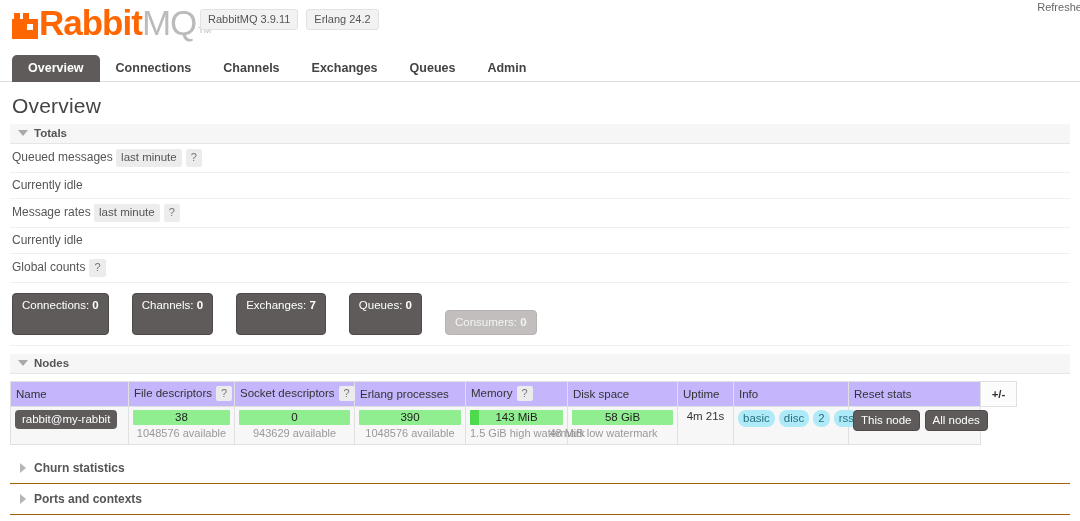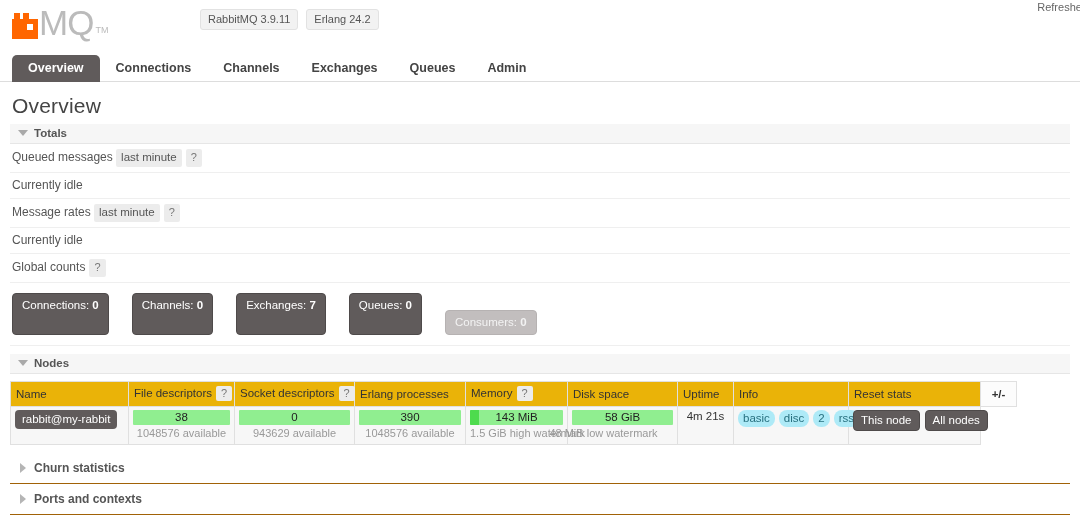--- a/index.html
+++ b/index.html
@@ -199,21 +199,21 @@
 
   
   table.nodes {
     width: 962px;
     border-collapse: collapse;
     margin-top: 7px;
     font-size: 11.5px;
     table-layout: fixed;
   }
   table.nodes th {
-    background: #eab308;
+    background: #c4b5fd;
     border: 1px solid #e0e0e0;
     text-align: left;
     font-weight: normal;
     color: #333;
     padding: 4px 5px 5px 5px;
     font-size: 11.5px;
     white-space: nowrap;
   }
   table.nodes td {
     background: #f7f7f7;
@@ -304,20 +304,21 @@
 <body>
 
 <div id="top">
   <div id="logo-wrap">
     <span class="logo-mark">
       <span class="ear1"></span>
         <span class="ear2"></span>
       <span class="body"></span>
         <span class="eye"></span>
     </span>
+    <span class="logo-rabbit">Rabbit</span>
     <span class="logo-mq">MQ</span>
     <span class="logo-tm">TM</span>
   </div>
 
   <div class="version-badges">
     <span class="vbadge">RabbitMQ 3.9.11</span>
     <span class="vbadge">Erlang 24.2</span>
   </div>
 
   <div id="refreshed">Refreshed</div>

